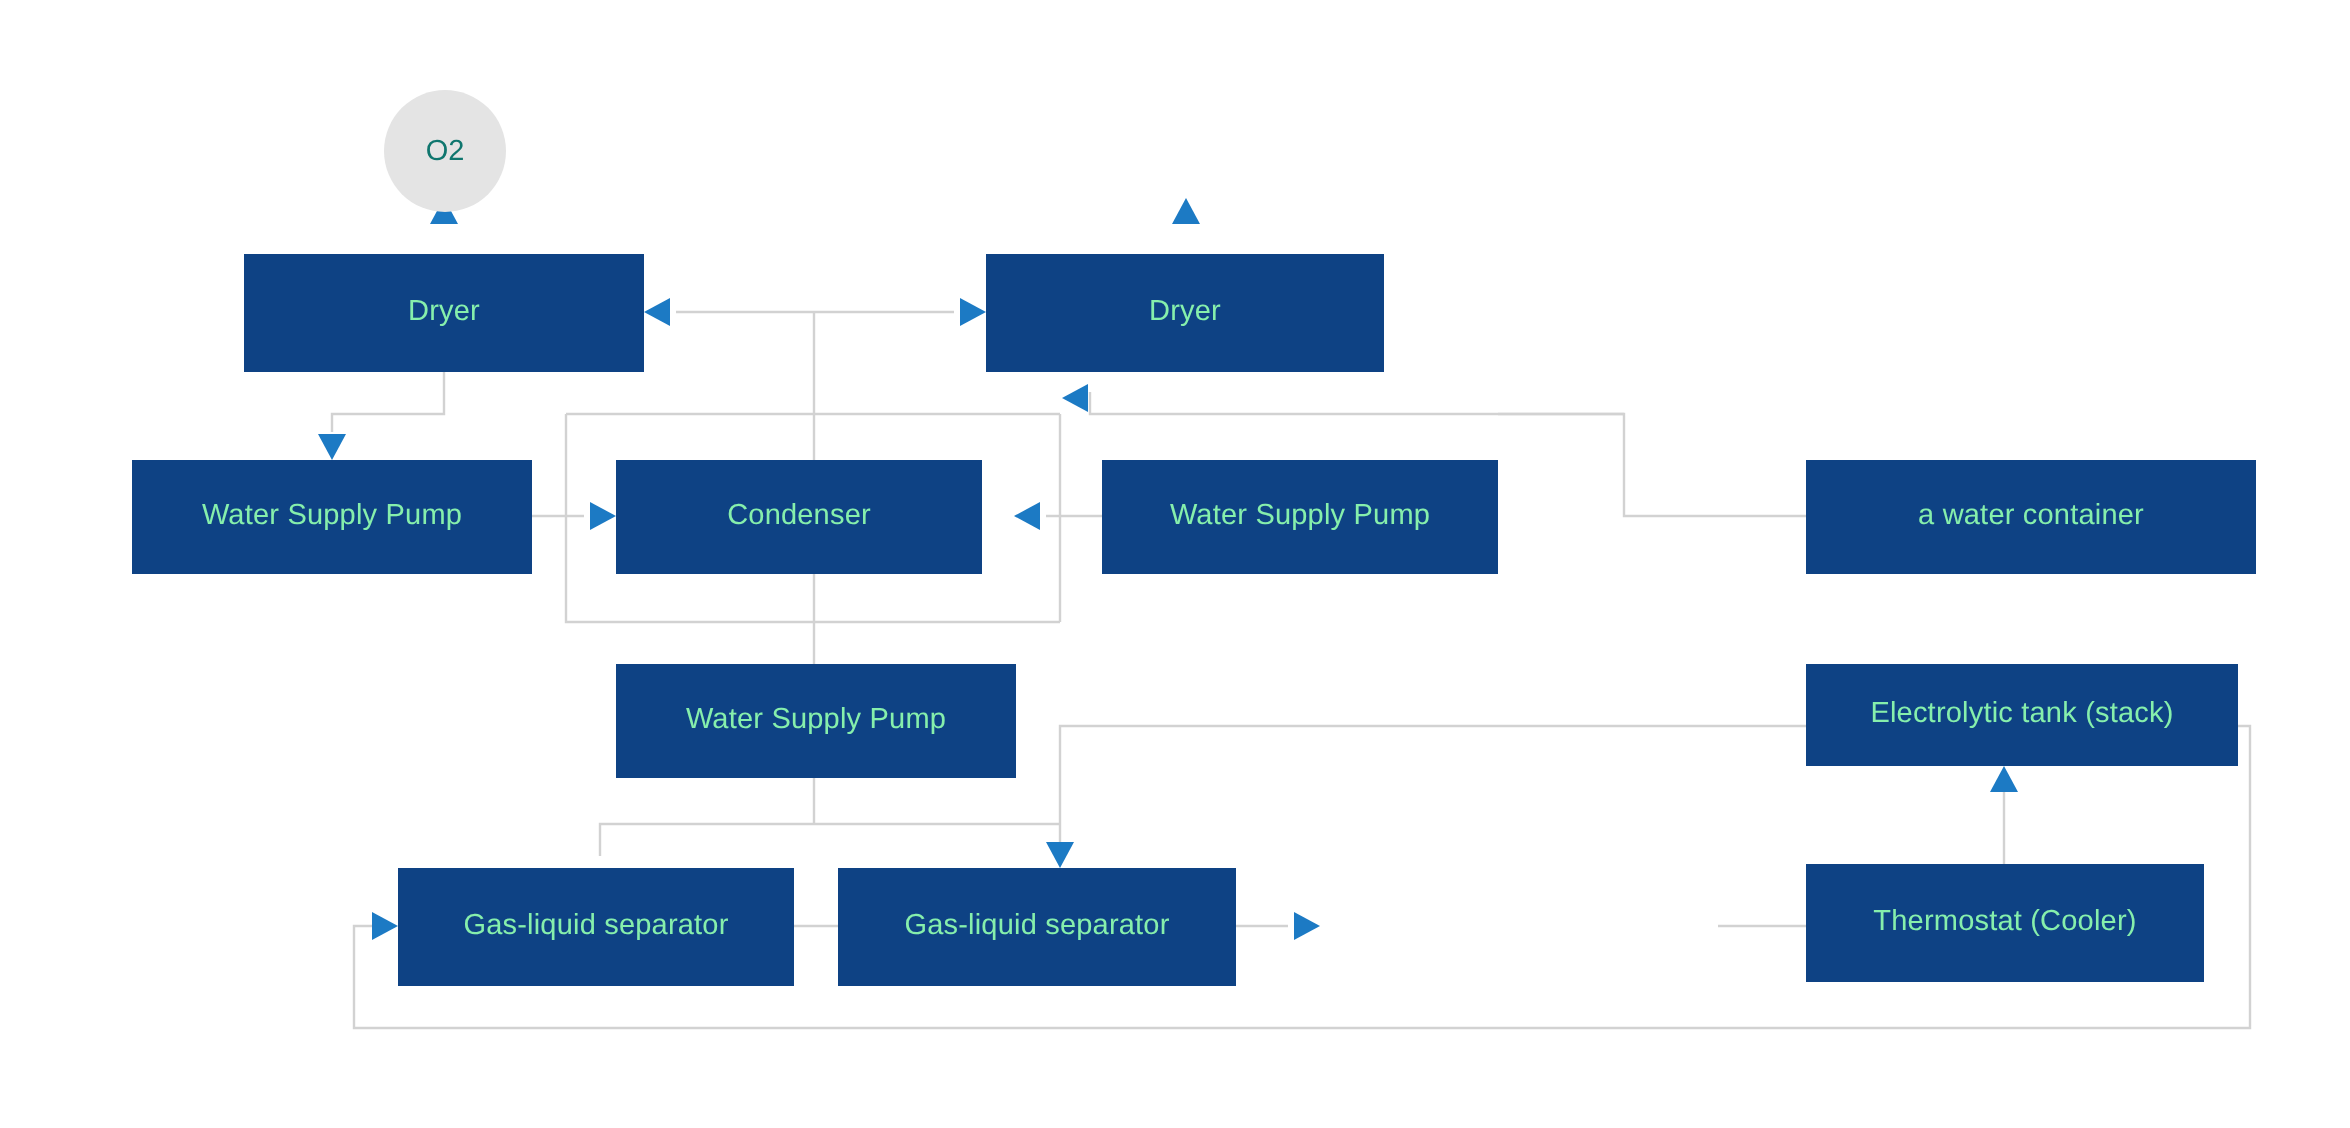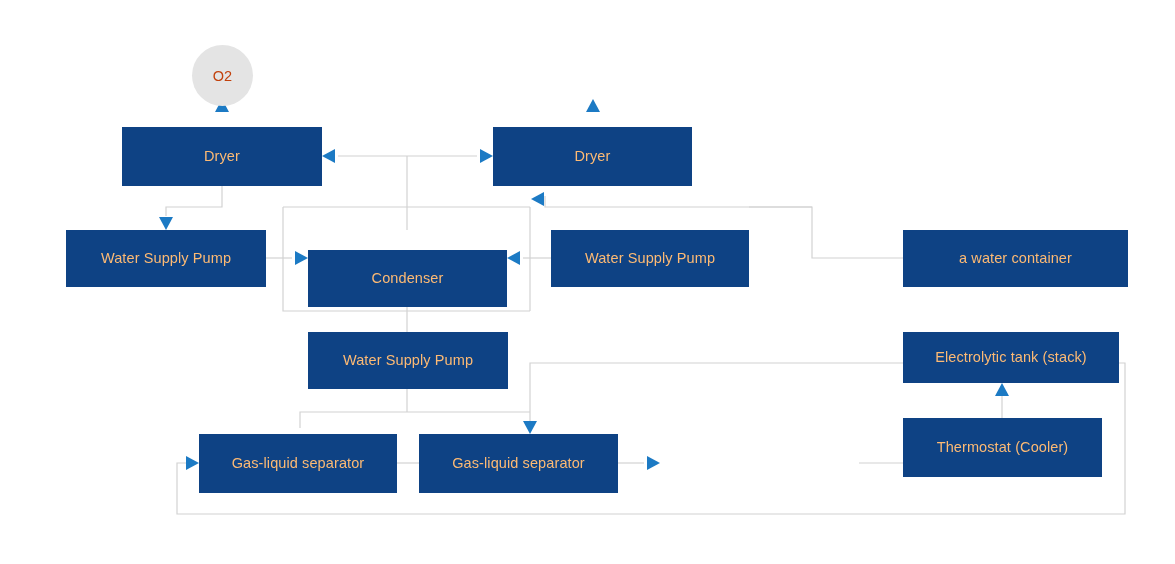--- a/index.html
+++ b/index.html
@@ -23,40 +23,40 @@
     left: 0;
     top: 0;
     width: 1175px;
     height: 564px;
     pointer-events: none;
   }
   .node {
     position: absolute;
     box-sizing: border-box;
     background: #0E4284;
-    color: #fdba74;
+    color: #86efac;
     display: flex;
     align-items: center;
     justify-content: center;
     text-align: center;
     font-size: 14.5px;
     font-family: "Liberation Sans", sans-serif;
     letter-spacing: 0.1px;
     line-height: 1.2;
     z-index: 3;
   }
   .node-label {
     display: block;
     padding: 0 6px;
   }
   .terminal {
     position: absolute;
     box-sizing: border-box;
     background: #E4E4E4;
-    color: #c2410c;
+    color: #0f766e;
     border-radius: 50%;
     display: flex;
     align-items: center;
     justify-content: center;
     font-size: 14.5px;
     font-family: "Liberation Sans", sans-serif;
     z-index: 3;
   }
 </style>
 </head>
@@ -135,21 +135,21 @@
   </div>
 
   <div class="node" style="left:493px; top:127px; width:199px; height:59px;">
     <span class="node-label">Dryer</span>
   </div>
 
   <div class="node" style="left:66px; top:230px; width:200px; height:57px;">
     <span class="node-label">Water Supply Pump</span>
   </div>
 
-  <div class="node" style="left:308px; top:230px; width:199px; height:57px;margin-top:20px;">
+  <div class="node" style="left:308px; top:230px; width:183px; height:57px;">
     <span class="node-label">Condenser</span>
   </div>
 
   <div class="node" style="left:551px; top:230px; width:198px; height:57px;">
     <span class="node-label">Water Supply Pump</span>
   </div>
 
   <div class="node" style="left:903px; top:230px; width:225px; height:57px;">
     <span class="node-label">a water container</span>
   </div>
@@ -164,17 +164,17 @@
 
   <div class="node" style="left:199px; top:434px; width:198px; height:59px;">
     <span class="node-label">Gas-liquid separator</span>
   </div>
 
   <div class="node" style="left:419px; top:434px; width:199px; height:59px;">
     <span class="node-label">Gas-liquid separator</span>
   </div>
 
 
-  <div class="node" style="left:903px; top:418px; width:199px; height:59px;">
+  <div class="node" style="left:903px; top:432px; width:199px; height:59px;">
     <span class="node-label">Thermostat (Cooler)</span>
   </div>
 
 </div>
 
 </body></html>

